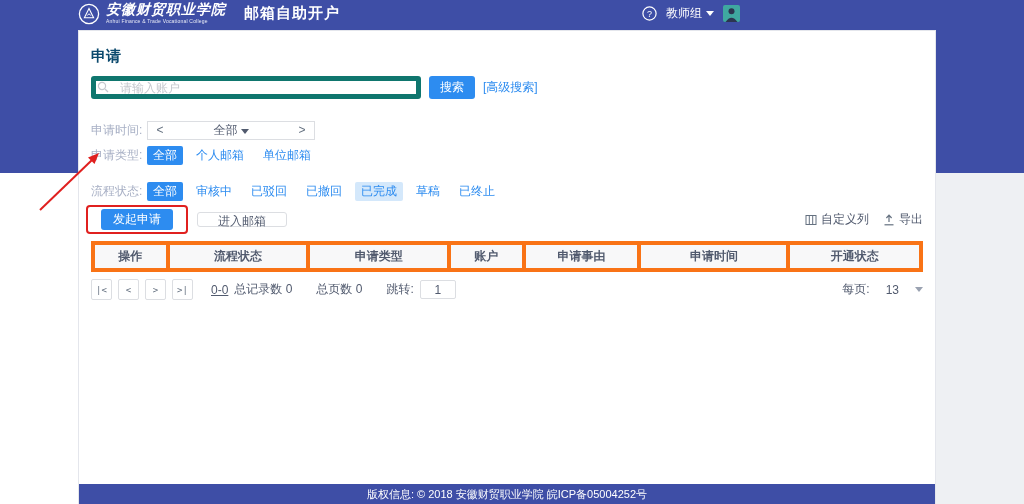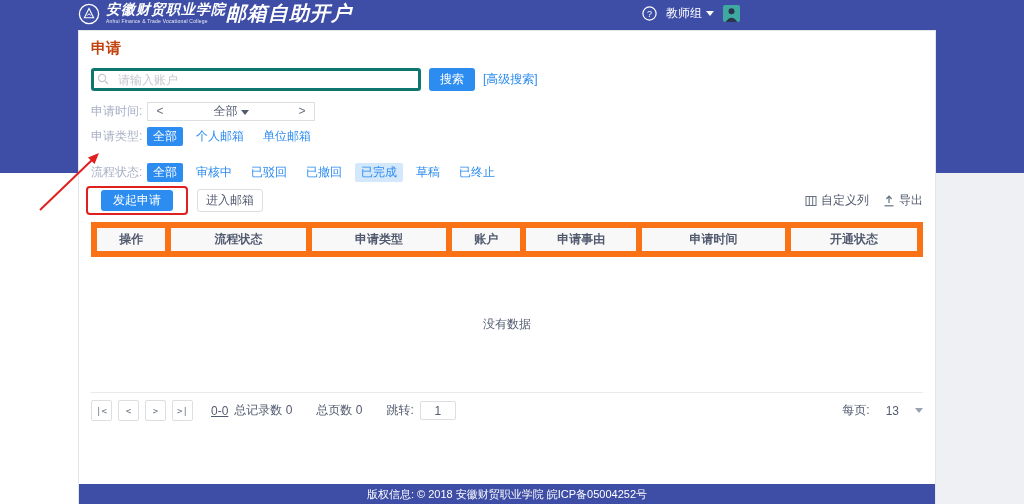--- a/index.html
+++ b/index.html
@@ -11,63 +11,63 @@
   .band { position:absolute; top:0; left:0; width:1024px; height:173px; background:#3E4EA6; }
   .right-bg { position:absolute; top:173px; left:936px; right:0; bottom:0; background:#eef0f3; }
 
   
   .topbar { position:absolute; top:0; left:0; width:812px; height:27px; display:flex; align-items:center; color:#fff; z-index:4; }
   .brand { display:flex; align-items:center; margin-left:78px; }
   .logo { width:22px; height:22px; margin-right:6px; }
   .school { line-height:1; }
   .school-cn { font-family:"Liberation Serif","DejaVu Serif",serif; font-weight:bold; font-style:italic; font-size:14px; letter-spacing:1px; }
   .school-en { font-size:5px; margin-top:2px; letter-spacing:.2px; color:#e8eaf6; }
-  .app-title { font-size:20px; font-weight:bold; letter-spacing:1px;font-style:italic; }
+  .app-title { font-size:15px; font-weight:bold; margin-left:18px; letter-spacing:1px; }
   .top-right { margin-left:auto; margin-right:72px; display:flex; align-items:center; gap:9px; }
   .user-group { display:flex; align-items:center; gap:4px; cursor:pointer; font-size:12px; }
   .caret { width:0; height:0; border-left:4px solid transparent; border-right:4px solid transparent; border-top:5px solid #fff; display:inline-block; }
   .avatar { width:17px; height:17px; border-radius:2px; overflow:hidden; display:block; }
 
   
   .card { position:absolute; top:30px; left:78px; width:858px; bottom:0; background:#fff;
           border:1px solid #e4e6ec; border-bottom:none; display:flex; flex-direction:column; z-index:2; }
   .content { flex:1; padding:8px 12px 0 12px; }
-  .page-title { font-size:15px; font-weight:bold; color:#c2410c; margin-top:0; }
+  .page-title { font-size:15px; font-weight:bold; color:#0c4a6e; margin-top:8px; }
 
   .search-row { margin-top:10px; display:flex; align-items:center; gap:8px; }
   .search-box { position:relative; width:330px; }
-  .search-box input { width:330px; height:23px; border:3px solid #0f766e; border-radius:3px; padding:0 6px 0 24px; font-size:12px; color:#515a6e; outline:none; }
+  .search-box input { width:330px; height:23px; border:5px solid #0f766e; border-radius:3px; padding:0 6px 0 24px; font-size:12px; color:#515a6e; outline:none; }
   .search-box input::placeholder { color:#c5c8ce; }
   .search-icon { position:absolute; left:6px; top:5px; color:#c5c8ce; }
   .btn-search { height:23px; padding:0 11px; background:#2D8CF0; color:#fff; border:none; border-radius:3px; font-size:12px; cursor:pointer; }
   .adv-link { color:#2D8CF0; cursor:pointer; font-size:12px; text-decoration:none; }
 
   .f-row { display:flex; align-items:center; }
   .f-label { color:#a8b0c5; width:56px; flex:none; font-size:12px; }
-  .time-row { margin-top:11px; }
+  .time-row { margin-top:22px; }
   .timebox { display:flex; align-items:center; width:168px; height:19px; border:1px solid #dcdee2; background:#fff; font-size:12px; }
   .tb-arrow { width:24px; text-align:center; color:#657180; cursor:pointer; line-height:17px; }
   .tb-val { flex:1; text-align:center; color:#515a6e; cursor:pointer; }
   .tb-caret { width:0;height:0;border-left:4px solid transparent;border-right:4px solid transparent;border-top:5px solid #515a6e; display:inline-block; margin-left:3px; }
 
   .type-row { margin-top:6px; }
   .status-row { margin-top:17px; }
   .chip { color:#2D8CF0; font-size:12px; padding:1px 6px; margin-right:7px; border-radius:2px; cursor:pointer; white-space:nowrap; }
   .chip.selected { background:#2D8CF0; color:#fff; }
   .chip.highlight { background:#d4e8fb; }
 
   .action-row { margin-top:4px; display:flex; align-items:center; }
   .redbox { border:2px solid #E0201F; border-radius:4px; padding:2px 13px; margin-left:-5px; }
   .btn-primary { background:#2D8CF0; color:#fff; border:none; border-radius:3px; height:21px; padding:0 12px; font-size:12px; cursor:pointer; }
-  .btn-default { background:#fff; color:#515a6e; border:1px solid #dcdee2; border-radius:3px; height:23px; padding:0 8px; font-size:12px; margin-left:9px; cursor:pointer; }
+  .btn-default { background:#fff; color:#515a6e; border:1px solid #dcdee2; border-radius:3px; height:15px; padding:0 20px; font-size:12px; margin-left:9px; cursor:pointer; }
   .tools { margin-left:auto; display:flex; align-items:flex-end; gap:14px; color:#515a6e; }
   .tool { display:flex; align-items:center; gap:4px; cursor:pointer; }
 
   table.grid { width:100%; border-collapse:collapse; margin-top:7px; table-layout:fixed; }
-  table.grid th { background:#f8f8f9; border:6px solid #f97316; font-size:12px; font-weight:bold; color:#515a6e; padding:3px 0; text-align:center; }
+  table.grid th { background:#f8f8f9; border:4px solid #f97316; font-size:12px; font-weight:bold; color:#515a6e; padding:3px 0; text-align:center; }
   .empty-area { height:136px; border-bottom:1px solid #e8eaec; display:flex; align-items:center; justify-content:center; color:#515a6e; font-size:12px; }
 
   .pg-row { margin-top:7px; display:flex; align-items:center; gap:6px; color:#515a6e; font-size:12px; }
   .pg-btn { width:21px; height:21px; border:1px solid #dcdee2; border-radius:2px; background:#fff; color:#657180;
             display:flex; align-items:center; justify-content:center; font-size:9px; cursor:pointer; font-family:"DejaVu Sans Mono",monospace; }
   .pg-text { margin-left:12px;text-decoration:underline; }
   .pg-gap { margin-left:18px; }
   .jump-input { width:36px; height:19px; border:1px solid #dcdee2; border-radius:2px; text-align:center; font-size:12px; color:#515a6e; outline:none; }
   .per-page { margin-left:auto; display:flex; align-items:center; gap:16px; }
   .pp-caret { width:0;height:0;border-left:4px solid transparent;border-right:4px solid transparent;border-top:5px solid #9aa2b1; display:inline-block; }
@@ -195,23 +195,20 @@
           <th>操作</th>
           <th>流程状态</th>
           <th>申请类型</th>
           <th>账户</th>
           <th>申请事由</th>
           <th>申请时间</th>
           <th>开通状态</th>
         </tr>
       </thead>
     </table>
-    <div class="empty-area">
-      <span>没有数据</span>
-    </div>
 
     <div class="pg-row">
       <span class="pg-btn">|&lt;</span>
       <span class="pg-btn">&lt;</span>
       <span class="pg-btn">&gt;</span>
       <span class="pg-btn">&gt;|</span>
       <span class="pg-text">0-0</span>
       <span>总记录数 0</span>
       <span class="pg-gap">总页数 0</span>
       <span class="pg-gap">跳转:</span>

